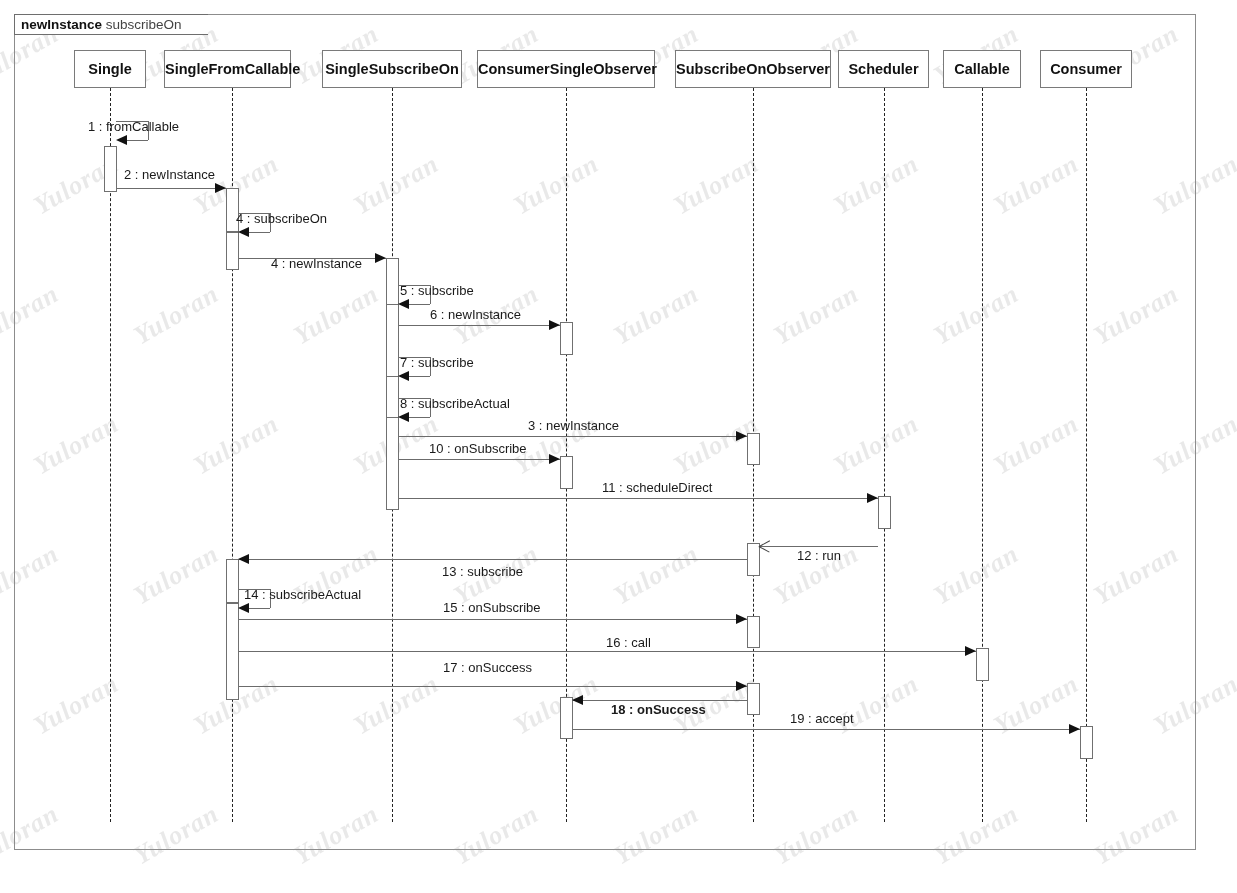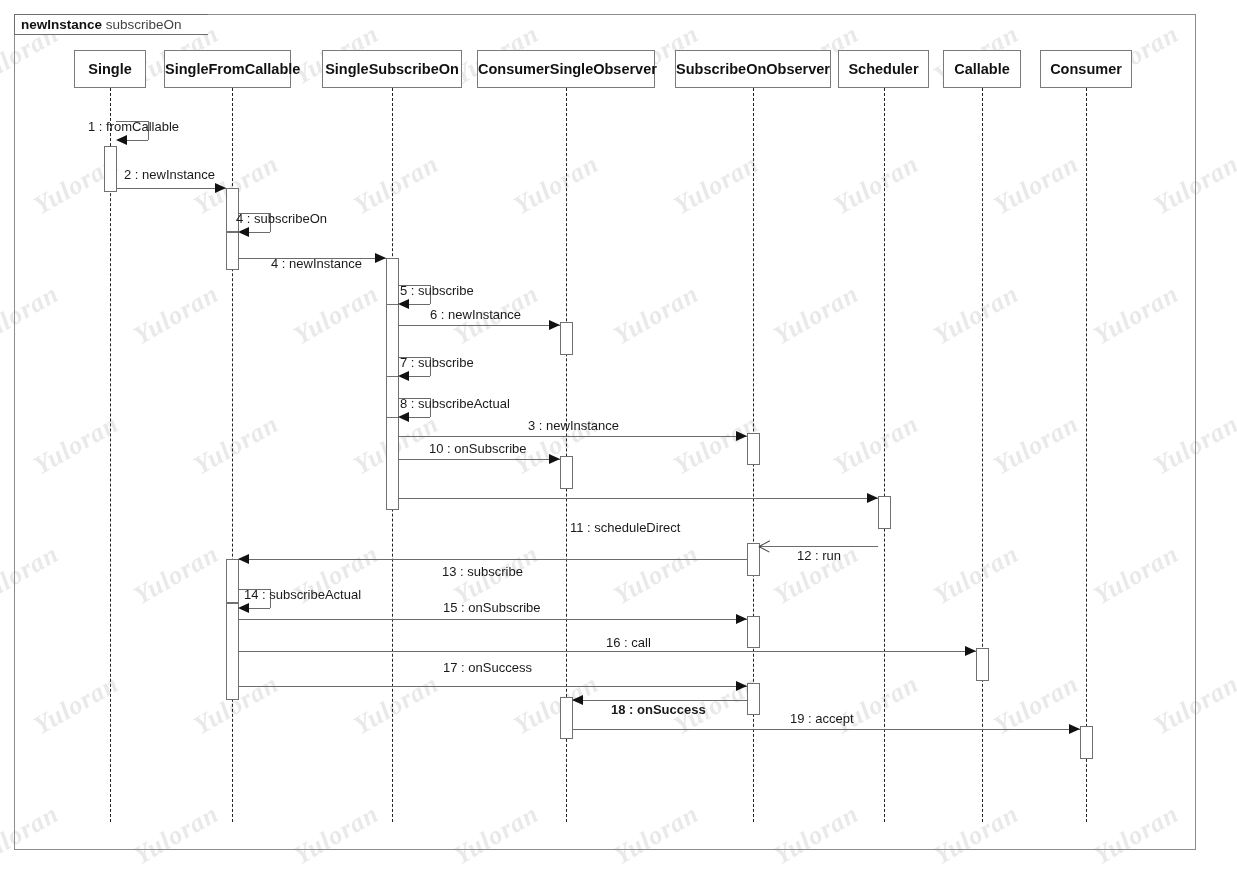--- a/index.html
+++ b/index.html
@@ -278,21 +278,21 @@
       <div class="arrow-l" style="left: 398px; top: 411.5px;"></div>
       <div class="msg-label" style="left: 400px; top: 396px;">8 : subscribeActual</div>
       <div class="msg-line" style="left: 398px; top: 436px; width: 349px;"></div>
       <div class="arrow-r" style="left: 736px; top: 430.5px;"></div>
       <div class="msg-label" style="left: 528px; top: 418px;">3 : newInstance</div>
       <div class="msg-line" style="left: 398px; top: 459px; width: 162px;"></div>
       <div class="arrow-r" style="left: 549px; top: 453.5px;"></div>
       <div class="msg-label" style="left: 429px; top: 441px;">10 : onSubscribe</div>
       <div class="msg-line" style="left: 398px; top: 498px; width: 480px;"></div>
       <div class="arrow-r" style="left: 867px; top: 492.5px;"></div>
-      <div class="msg-label" style="left: 570px; top: 480px; margin-top: 40px;">11 : scheduleDirect</div>
+      <div class="msg-label" style="left: 602px; top: 480px;">11 : scheduleDirect</div>
       <div class="msg-line" style="left: 759px; top: 546px; width: 119px;"></div>
       <div class="arrow-open-l" style="left: 759px; top: 540.5px;"></div>
       <div class="msg-label" style="left: 797px; top: 548px;">12 : run</div>
       <div class="msg-line" style="left: 238px; top: 559px; width: 509px;"></div>
       <div class="arrow-l" style="left: 238px; top: 553.5px;"></div>
       <div class="msg-label" style="left: 442px; top: 564px;">13 : subscribe</div>
       <div class="self-top" style="left: 238px; top: 589px; width: 32px;"></div>
       <div class="self-side" style="left: 270px; top: 589px; height: 19px;"></div>
       <div class="self-bot" style="left: 248px; top: 608px; width: 22px;"></div>
       <div class="arrow-l" style="left: 238px; top: 602.5px;"></div>

